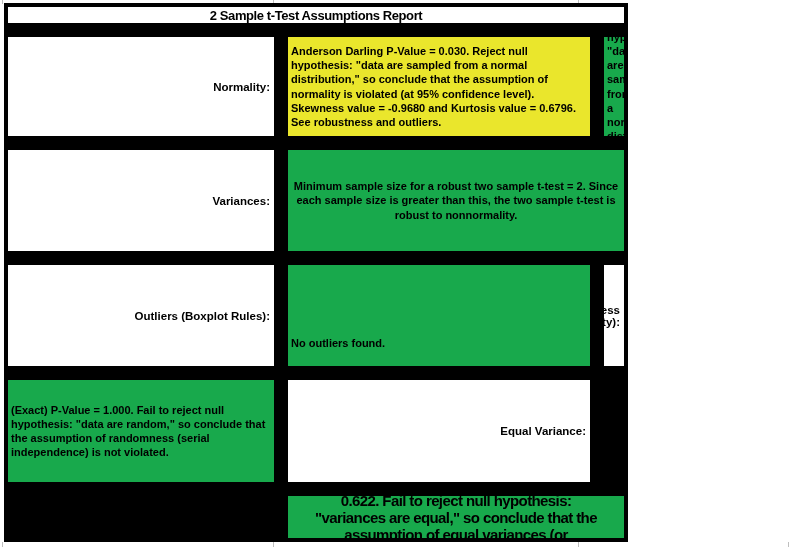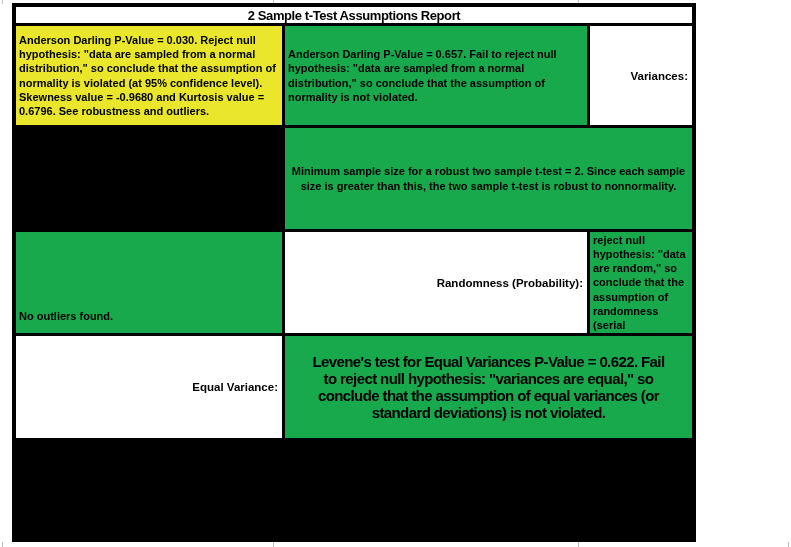--- a/index.html
+++ b/index.html
@@ -16,28 +16,28 @@
     overflow: hidden;
   }
   .stage { position: relative; width: 791px; height: 547px; background: #fff; }
 
   
   .tick { position: absolute; width: 1px; background: var(--grid-faint); }
   .tick.top { top: 0; height: 4px; }
   .tick.bottom { top: 542px; height: 5px; }
 
   .report {
-    position: absolute; left: 12px; top: 3px;
-    width: 684px; height: 539px;
+    position: absolute; left: 4px; top: 3px;
+    width: 624px; height: 539px;
     border: 4px solid var(--border);
     background: var(--border);
     display: grid;
     grid-template-columns: 266px 302px 1fr;
     grid-template-rows: 16px 99px 101px 101px 102px 1fr;
-    gap: 3px;
+    gap: 14px;
   }
 
   .cell { overflow: hidden; color: #000; }
 
   .title-cell {
     grid-column: 1 / 4;
     background: #ffffff;
     display: flex; align-items: center; justify-content: center;
     font-weight: bold; font-size: 13px; letter-spacing: -0.4px;
     white-space: nowrap;
@@ -54,21 +54,21 @@
   .result {
     font-weight: bold; font-size: 11px; line-height: 14.2px;
     padding: 1px 3px;
     display: flex; flex-direction: column;
   }
   .bg-yellow { background: var(--yellow); }
   .bg-green  { background: var(--green); }
 
   .v-top    { justify-content: center; }
   .v-middle { justify-content: center; }
-  .v-bottom { justify-content: flex-end; padding-bottom: 10px; }
+  .v-bottom { justify-content: flex-end; padding-bottom: 16px; }
 
   .h-center { text-align: center; }
 
   .span2 { grid-column: 2 / 4; }
 
   .narrow { font-size: 15px; letter-spacing: -0.6px; line-height: 17px; padding: 0 26px; }
 </style>
 </head>
 <body>
 
@@ -79,32 +79,34 @@
   <div class="tick top" style="left:578px"></div>
   <div class="tick bottom" style="left:2px"></div>
   <div class="tick bottom" style="left:273px"></div>
   <div class="tick bottom" style="left:578px"></div>
   <div class="tick bottom" style="left:788px"></div>
 
   <div class="report">
 
     <div class="cell title-cell">2 Sample t-Test Assumptions Report</div>
 
+    <div class="cell label-cell">Normality:</div>
     <div class="cell result bg-yellow v-top">
         <span>Anderson Darling P-Value = 0.030.  Reject null hypothesis: "data are sampled from a normal distribution," so conclude that the assumption of normality is violated (at 95% confidence level). Skewness value = -0.9680 and Kurtosis value = 0.6796. See robustness and outliers.</span>
       </div>
     <div class="cell result bg-green v-top">
         <span>Anderson Darling P-Value = 0.657.  Fail to reject null hypothesis: "data are sampled from a normal distribution," so conclude that the assumption of normality is not violated.</span>
       </div>
 
     <div class="cell label-cell">Variances:</div>
     <div class="cell result bg-green v-middle h-center span2">
         <span>Minimum sample size for a robust two sample t-test = 2. Since each sample size is greater than this, the two sample t-test is robust to nonnormality.</span>
       </div>
 
+    <div class="cell label-cell">Outliers (Boxplot Rules):</div>
     <div class="cell result bg-green v-bottom">
         <span>No outliers found.</span>
       </div>
 
     <div class="cell label-cell">Randomness (Probability):</div>
     <div class="cell result bg-green v-top">
         <span>(Exact) P-Value = 1.000.  Fail to reject null hypothesis: "data are random," so conclude that the assumption of randomness (serial independence) is not violated.</span>
       </div>
 
     <div class="cell label-cell">Equal Variance:</div>

